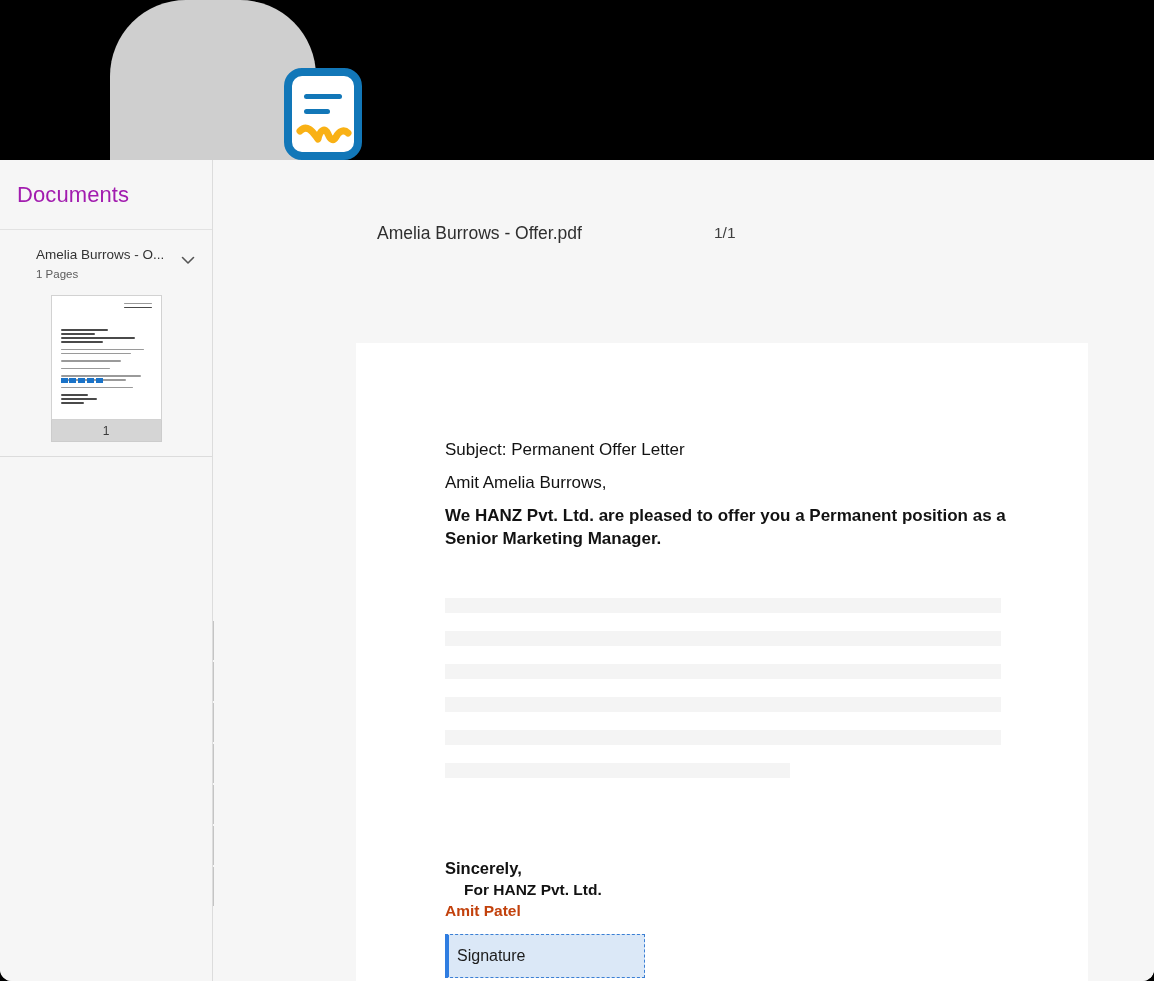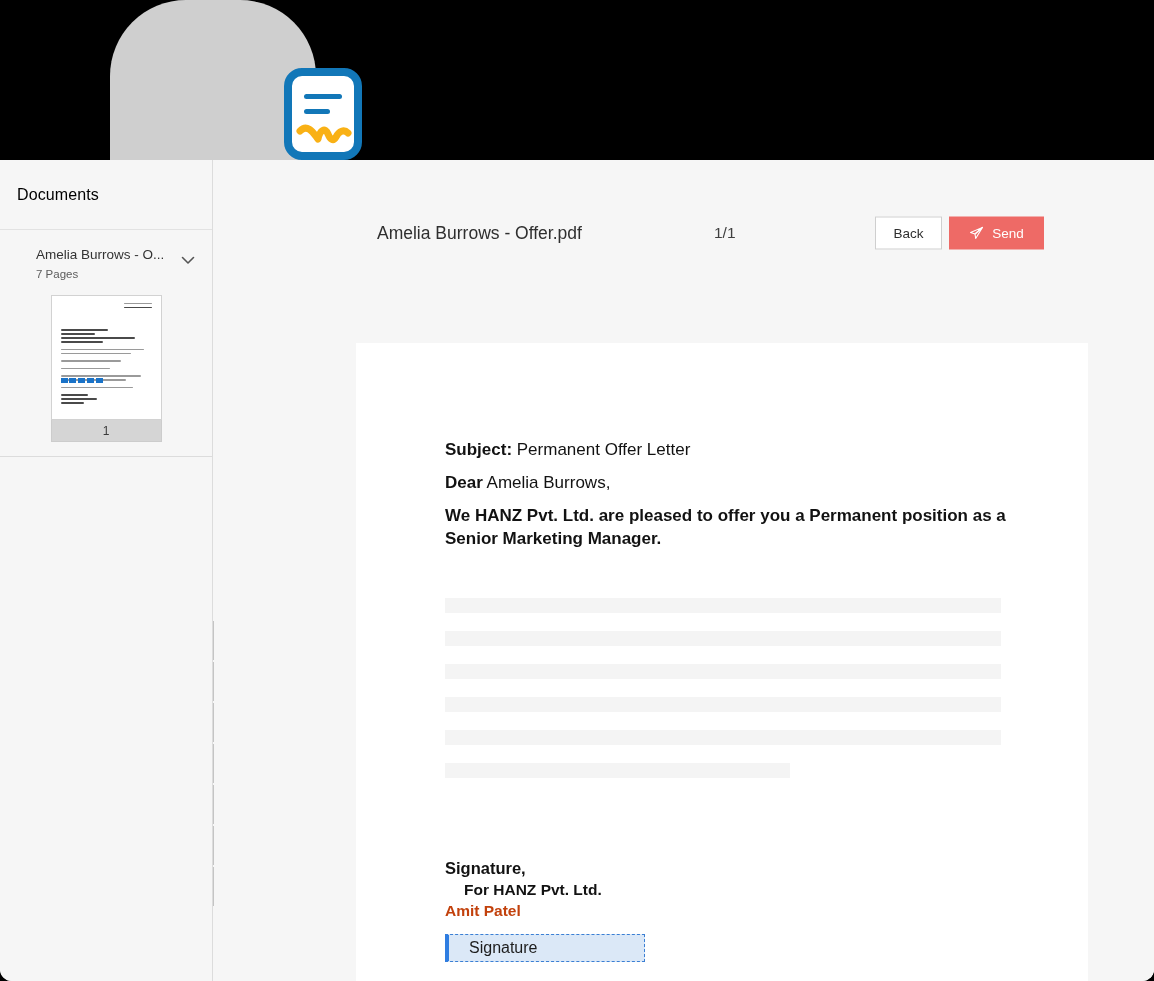--- a/index.html
+++ b/index.html
@@ -64,22 +64,22 @@
     border-right: 1px solid #dcdcdc;
   }
   .sidebar-header {
     height: 70px;
     display: flex;
     align-items: center;
     padding-left: 17px;
     border-bottom: 1px solid #e2e2e2;
   }
   .sidebar-title {
-    font-size: 16px;
-    color: #000000;
+    font-size: 22px;
+    color: #a21caf;
     letter-spacing: .1px;
   }
   .doc-group {
     border-bottom: 1px solid #dcdcdc;
     padding-bottom: 14px;
   }
   .doc-item {
     display: flex;
     align-items: flex-start;
     padding: 16px 14px 4px 17px;
@@ -269,21 +269,21 @@
     right: 52px;
   }
   .line-sub, .line-dear, .line-para {
     color: #121212;
     font-size: 17px;
     line-height: 23px;
   }
   .line-sub { margin-bottom: 10px; }
   .line-dear { margin-bottom: 10px; }
   .line-para { font-weight: bold; line-height: 23px; }
-  .b { font-weight: bold; }
+  .b { font-weight: normal; }
 
   .bars {
     position: absolute;
     left: 89px;
     top: 255px;
     width: 556px;
   }
   .bar {
     height: 15px;
     background: #f4f4f4;
@@ -298,27 +298,27 @@
   }
   .signoff .s1 { font-size: 16.5px; font-weight: bold; color: #121212; line-height: 22px; }
   .signoff .s2 { font-size: 15.5px; font-weight: bold; color: #121212; line-height: 21px; margin-left: 19px; }
   .signoff .s3 { font-size: 15.5px; font-weight: bold; color: #c2410c; line-height: 21px; }
 
   .sig-field {
     position: absolute;
     left: 89px;
     top: 591px;
     width: 200px;
-    height: 28px;
+    height: 44px;
     background: #dbe8f7;
     border: 1px dashed #3b7fd4;
     border-left: 4px solid #2f7de1;
     display: flex;
     align-items: center;
-    padding-left: 20px;
+    padding-left: 8px;
     cursor: pointer;
   }
   .sig-field span {
     font-size: 16px;
     color: #1c1c1c;
   }
 
   
   .viewer-right-edge {
     position: absolute;
@@ -349,21 +349,21 @@
 
       <div class="sidebar-header">
         <div class="sidebar-title">Documents</div>
       </div>
 
       <div class="doc-group">
 
         <div class="doc-item">
           <div class="doc-item-text">
             <div class="doc-item-name">Amelia Burrows - O...</div>
-            <div class="doc-item-pages">7 Pages</div>
+            <div class="doc-item-pages">1 Pages</div>
           </div>
           <div class="chev">
             <svg width="20" height="20" viewBox="0 0 20 20">
               <path d="M4.5 7.5 L10 13 L15.5 7.5" fill="none" stroke="#555555" stroke-width="1.6" stroke-linecap="round" stroke-linejoin="round"></path>
             </svg>
           </div>
         </div>
 
         <div class="thumb-wrap">
           <div class="thumb">
@@ -462,57 +462,45 @@
     </div>
 
     <div class="viewer">
 
       <div class="viewer-topbar">
 
         <div class="doc-title">Amelia Burrows - Offer.pdf</div>
 
         <div class="page-count">1/1</div>
 
-        <div class="actions">
-          <button class="btn-back">Back</button>
-          <button class="btn-send">
-            <span>
-              <svg width="15" height="15" viewBox="0 0 24 24" fill="none" stroke="#ffffff" stroke-width="1.7" stroke-linecap="round" stroke-linejoin="round">
-                <path d="M21.5 3 L2.5 11.3 L9.6 13.6 L21.5 3 Z"></path>
-                <path d="M21.5 3 L9.6 13.6 L10.7 20.8 L21.5 3 Z"></path>
-              </svg>
-            </span>
-            <span>Send</span>
-          </button>
-        </div>
       </div>
 
       <div class="page">
 
         <div class="page-body">
           <div class="line-sub">
             <span class="b">Subject:</span><span> Permanent Offer Letter</span>
           </div>
           <div class="line-dear">
-            <span class="b">Dear</span><span> Amelia Burrows,</span>
+            <span class="b">Amit</span><span> Amelia Burrows,</span>
           </div>
           <div class="line-para">We HANZ Pvt. Ltd. are pleased to offer you a Permanent position as a Senior Marketing Manager.</div>
         </div>
 
         <div class="bars">
           <div class="bar"></div>
           <div class="bar"></div>
           <div class="bar"></div>
           <div class="bar"></div>
           <div class="bar"></div>
           <div class="bar short"></div>
         </div>
 
         <div class="signoff">
-          <div class="s1">Signature,</div>
+          <div class="s1">Sincerely,</div>
           <div class="s2">For HANZ Pvt. Ltd.</div>
           <div class="s3">Amit Patel</div>
         </div>
 
         <div class="sig-field">
           <span>Signature</span>
         </div>
 
       </div>
 

